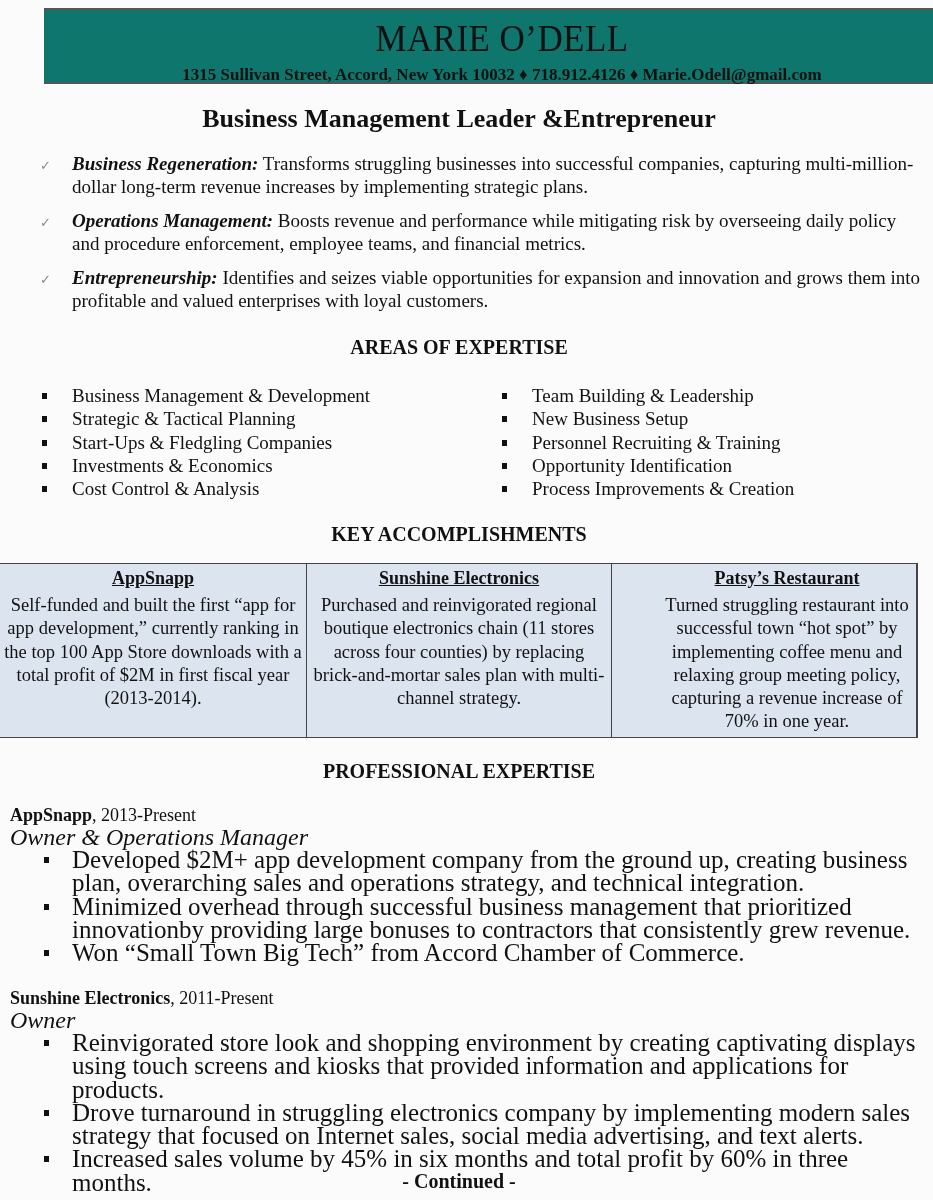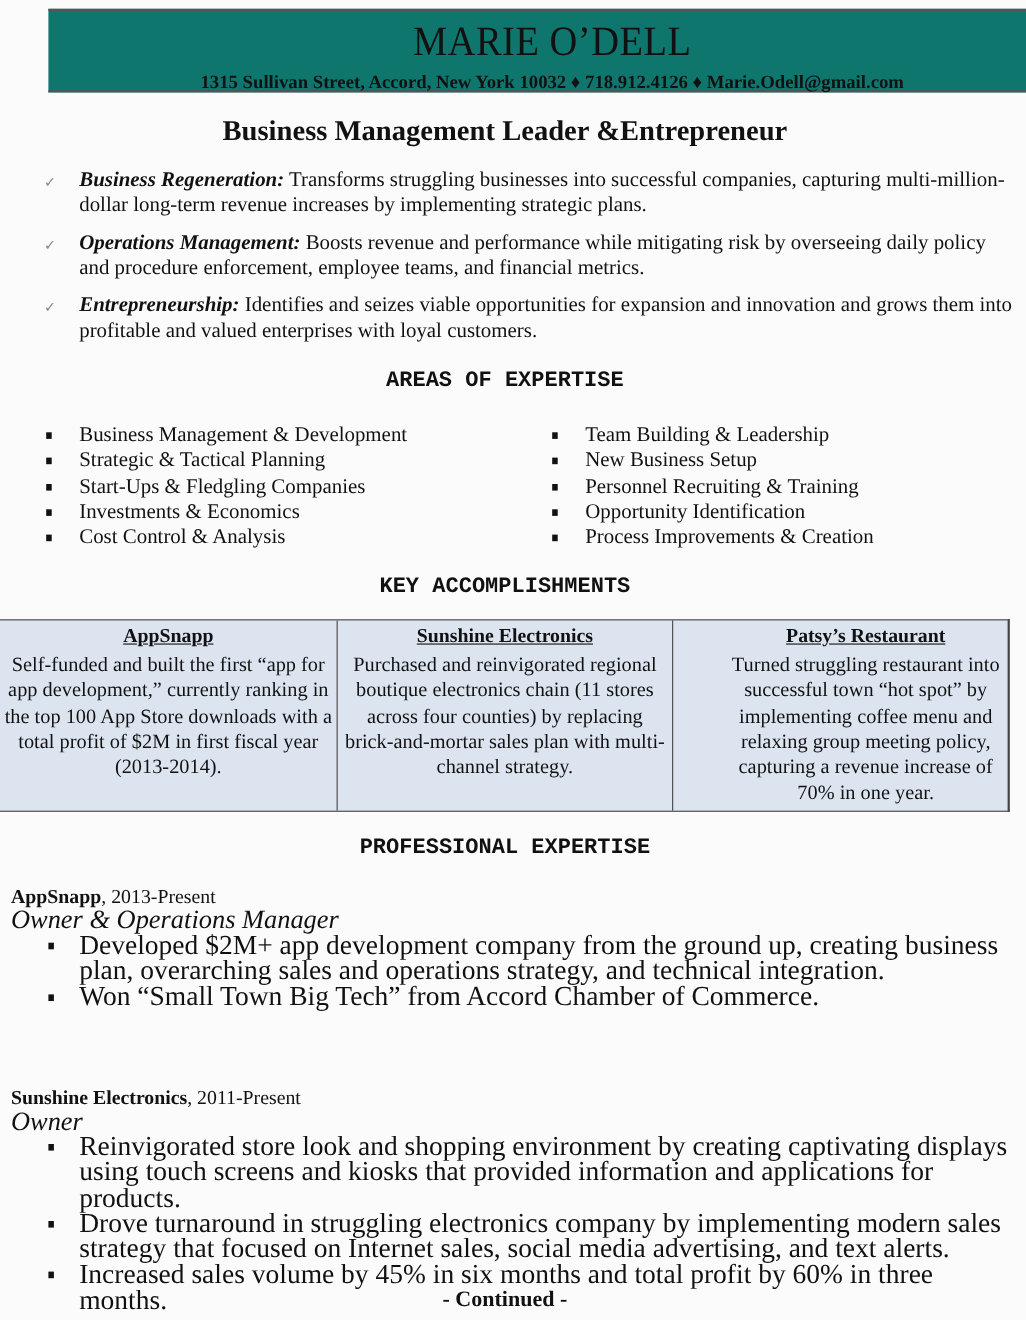--- a/index.html
+++ b/index.html
@@ -27,21 +27,21 @@
   .title {
     position: absolute; left: 0; width: 918px; top: 103px; text-align: center;
     font-size: 26px; font-weight: bold; line-height: 32px;
   }
   .summary { position: absolute; left: 0; top: 152px; width: 933px; }
   .summary-item { position: relative; padding-left: 72px; padding-right: 10px; font-size: 19px; line-height: 23px; margin-bottom: 11px; }
   .check { position: absolute; left: 40px; top: 2px; color: #888; font-size: 13px; }
   .summary-item .lead { font-style: italic; font-weight: bold; }
   .section-heading {
     position: absolute; left: 0; width: 918px; text-align: center;
-    font-size: 20px; font-weight: bold; line-height: 24px; font-family: Liberation Mono, monospace;
+    font-size: 20px; font-weight: bold; line-height: 24px;
   }
   .areas { position: absolute; top: 384px; left: 0; width: 933px; }
   .areas .col { position: absolute; top: 0; }
   .areas .col.left { left: 40px; }
   .areas .col.right { left: 500px; }
   .bullet-row { position: relative; padding-left: 32px; font-size: 19px; line-height: 23.3px; white-space: nowrap; }
   .sq { position: absolute; left: 2px; top: 9px; width: 5px; height: 6px; background: #111; }
   .acc-table {
     position: absolute; left: 0; top: 563px; width: 916px; height: 173px;
     border: 1px solid #444; border-left: none; border-right-width: 2px; background: #dce4f0;
@@ -124,20 +124,21 @@
   </div>
 </div>
 
 <div class="section-heading" style="top:759px;">PROFESSIONAL EXPERTISE</div>
 
 <div class="job" style="top:804px;">
   <div class="job-line"><span class="company">AppSnapp</span><span>, 2013-Present</span></div>
   <div class="job-role">Owner &amp; Operations Manager</div>
   <div class="job-bullets">
     <div class="bullet-row"><span class="sq"></span><span>Developed $2M+ app development company from the ground up, creating business plan, overarching sales and operations strategy, and technical integration.</span></div>
+    <div class="bullet-row"><span class="sq"></span><span>Minimized overhead through successful business management that prioritized innovationby providing large bonuses to contractors that consistently grew revenue.</span></div>
     <div class="bullet-row"><span class="sq"></span><span>Won “Small Town Big Tech” from Accord Chamber of Commerce.</span></div>
   </div>
 </div>
 
 <div class="job" style="top:987px;">
   <div class="job-line"><span class="company">Sunshine Electronics</span><span>, 2011-Present</span></div>
   <div class="job-role">Owner</div>
   <div class="job-bullets">
     <div class="bullet-row"><span class="sq"></span><span>Reinvigorated store look and shopping environment by creating captivating displays using touch screens and kiosks that provided information and applications for products.</span></div>
     <div class="bullet-row"><span class="sq"></span><span>Drove turnaround in struggling electronics company by implementing modern sales strategy that focused on Internet sales, social media advertising, and text alerts.</span></div>

